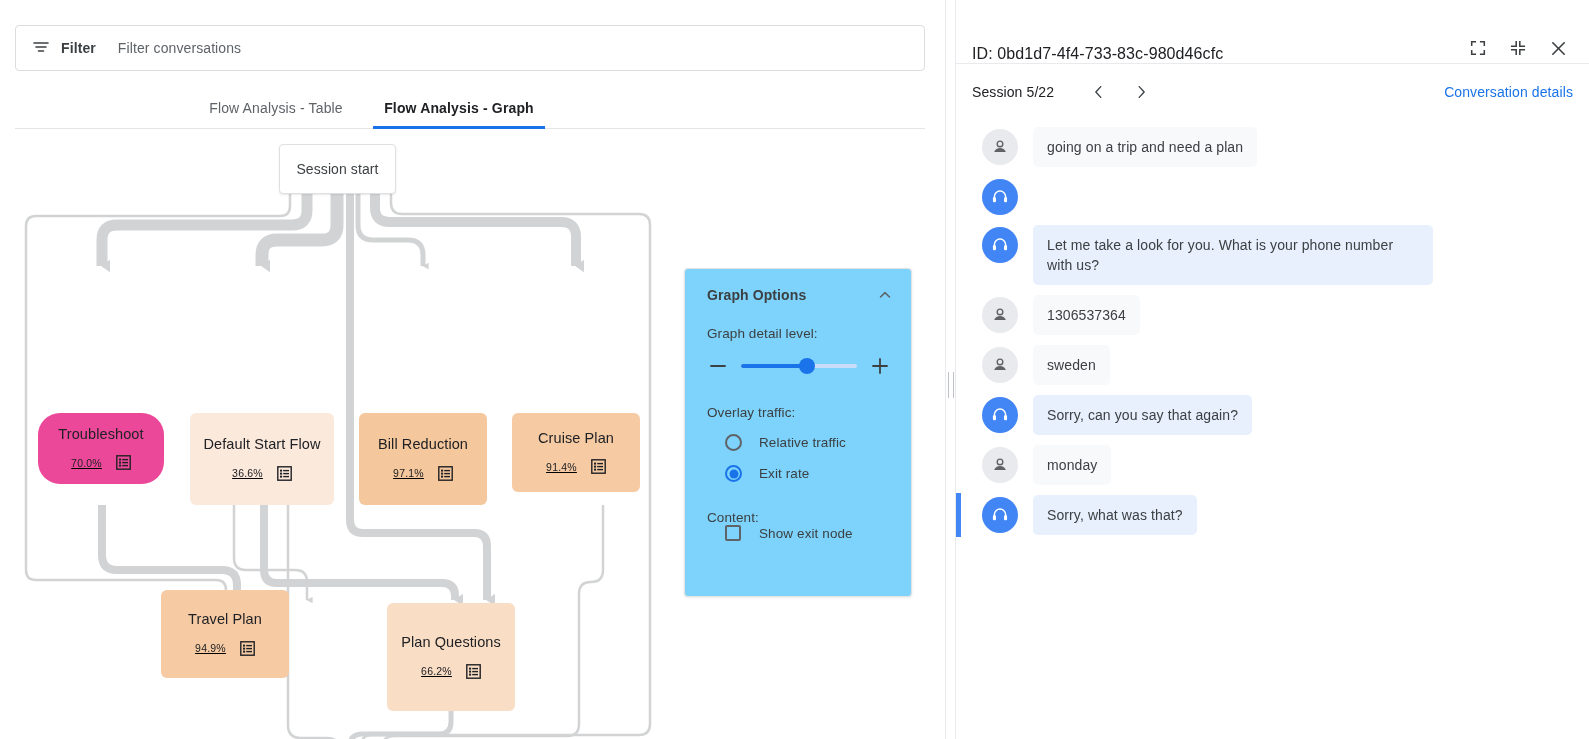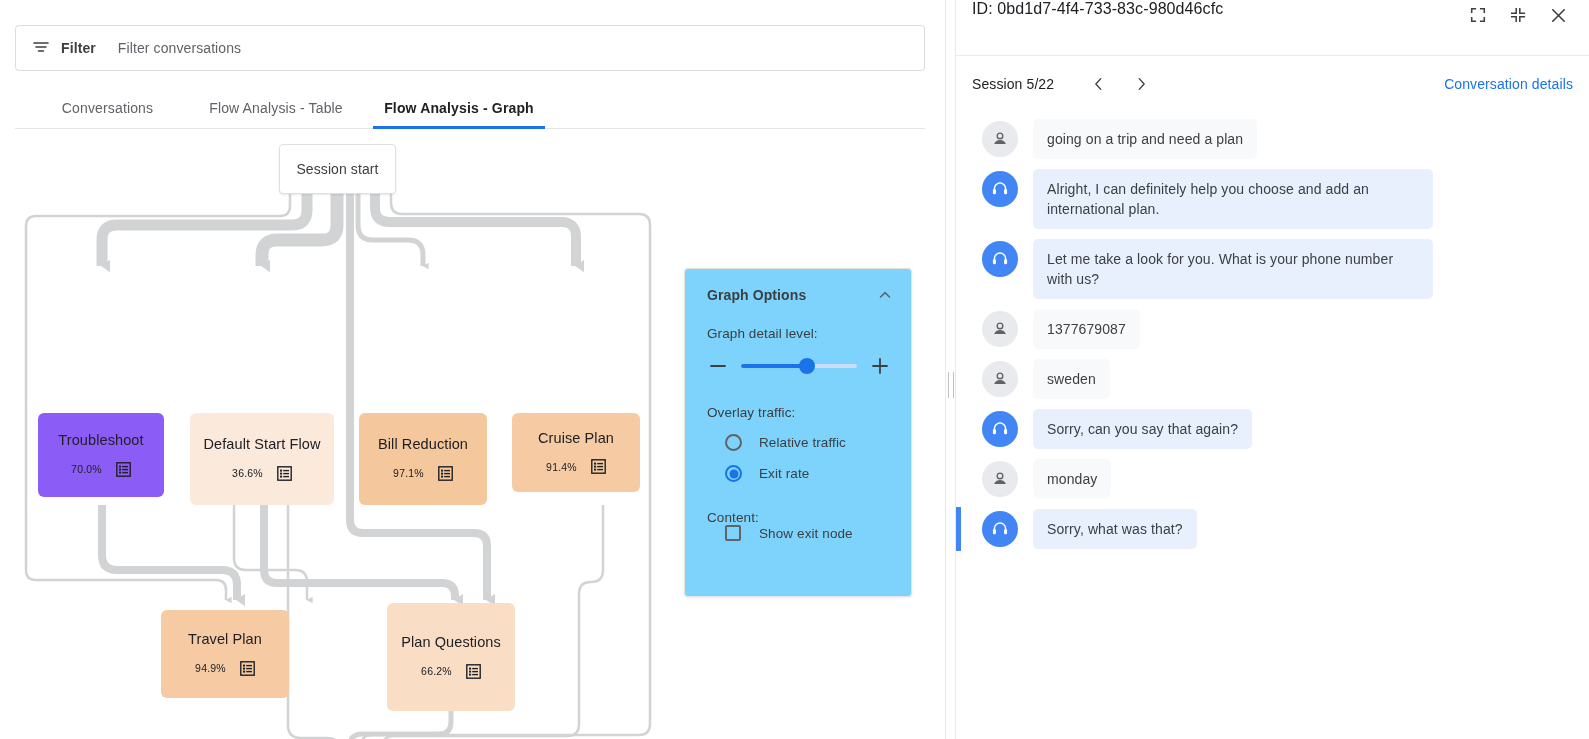--- a/index.html
+++ b/index.html
@@ -83,21 +83,21 @@
     border-radius: 6px;
     display: flex; flex-direction: column;
     align-items: center; justify-content: center;
     z-index: 4;
     cursor: pointer;
   }
   .node-title {
     font-size: 14.5px; color: #202124; letter-spacing: .1px;
     line-height: 1; margin-bottom: 14px;
   }
-  .node-meta { display: flex; align-items: center; justify-content: flex-start; gap: 14px; }
+  .node-meta { display: flex; align-items: center; justify-content: flex-start; gap: 14px; text-decoration: underline; }
   .node-pct { font-size: 10.5px; color: #202124; letter-spacing: .2px; }
   .list-icon { width: 15px; height: 15px; display: block; }
 
   
   .graph-options {
     position: absolute; left: 684px; top: 138px;
     width: 228px; height: 329px;
     background: #7dd3fc; border: 1px solid #e3e3e3; border-radius: 4px;
     box-shadow: 0 1px 3px rgba(60,64,67,.10);
     z-index: 8;
@@ -175,23 +175,23 @@
   }
   .splitter-grip i { display:block; width: 1px; height: 26px; background: #bdc1c6; }
 
   
   .right-pane {
     position: relative; width: 634px; height: 739px;
     background: #fff; border-left: 1px solid #e8eaed;
     overflow: hidden;
   }
   .rp-header {
-    position: relative; height: 56px;
+    position: relative; height: 64px;
     border-bottom: 1px solid #e8eaed;
-    display: flex; align-items: flex-start; padding: 0 16px 0 16px;
+    display: flex; align-items: flex-end; padding: 0 16px 0 16px;
   }
   .rp-id {
     font-size: 16px; color: #202124; letter-spacing: .1px; flex: 1;
     white-space: nowrap; overflow: hidden; text-overflow: ellipsis;
   }
   .rp-icon-btn {
     width: 30px; height: 30px; display: flex; align-items: center; justify-content: center;
     cursor: pointer; margin-left: 10px;
   }
   .rp-subheader {
@@ -247,21 +247,20 @@
           <line x1="2" y1="4" x2="16" y2="4" stroke="#3c4043" stroke-width="1.6" stroke-linecap="round"></line>
           <line x1="4" y1="8" x2="14" y2="8" stroke="#3c4043" stroke-width="1.6" stroke-linecap="round"></line>
           <line x1="6.5" y1="12" x2="11.5" y2="12" stroke="#3c4043" stroke-width="1.6" stroke-linecap="round"></line>
         </svg>
       </span>
       <span class="filter-label">Filter</span>
       <span class="filter-placeholder">Filter conversations</span>
     </div>
 
     <div class="tabs">
-      <div class="tab t0">Conversations</div>
       <div class="tab t1">Flow Analysis - Table</div>
       <div class="tab t2 active">Flow Analysis - Graph</div>
     </div>
 
     <div class="graph-canvas">
 
       <svg id="edge-svg">
         <defs>
           <marker id="ah" markerWidth="7" markerHeight="7" refX="3.2" refY="5.6" orient="auto" markerUnits="userSpaceOnUse">
             <path d="M0,0 L6.4,0 L3.2,6.2 Z" fill="#d2d3d4"></path>
@@ -303,21 +302,21 @@
           <path d="M603,375 L603,440 Q603,452 591,452 L591,452 Q579,452 579,464 L579,594 Q579,606 567,606 L394,606 Q382,606 382,618 L382,628" stroke-width="2.5" marker-end="url(#ah)"></path>
 
           <path d="M262,561 L262,596 Q262,608 274,608 L310,608 Q322,608 322,620 L322,628" stroke-width="0"></path>
 
           <path d="M451,561 L451,592 Q451,604 439,604 L362,604 Q350,604 350,616 L350,628" stroke-width="5" marker-end="url(#ah)"></path>
         </g>
       </svg>
 
       <div class="session-start">Session start</div>
 
-      <div class="node" style="left: 38px; top: 283px; width: 126px; height: 84px; background: #8b5cf6;">
+      <div class="node" style="left: 38px; top: 283px; width: 126px; height: 71px; background: #ec4899; border-radius: 22px;">
         <span class="node-title">Troubleshoot</span>
         <span class="node-meta">
           <span class="node-pct">70.0%</span>
           <span class="list-icon">
             <svg viewBox="0 0 15 15" width="15" height="15">
               <rect x="0.8" y="0.8" width="13.4" height="13.4" fill="none" stroke="#202124" stroke-width="1.4"></rect>
               <rect x="3" y="3.6" width="2.1" height="2" fill="#202124"></rect>
               <rect x="6.2" y="3.9" width="5.8" height="1.4" fill="#202124"></rect>
               <rect x="3" y="6.6" width="2.1" height="2" fill="#202124"></rect>
               <rect x="6.2" y="6.9" width="5.8" height="1.4" fill="#202124"></rect>
@@ -375,21 +374,21 @@
               <rect x="6.2" y="3.9" width="5.8" height="1.4" fill="#202124"></rect>
               <rect x="3" y="6.6" width="2.1" height="2" fill="#202124"></rect>
               <rect x="6.2" y="6.9" width="5.8" height="1.4" fill="#202124"></rect>
               <rect x="3" y="9.6" width="2.1" height="2" fill="#202124"></rect>
               <rect x="6.2" y="9.9" width="5.8" height="1.4" fill="#202124"></rect>
             </svg>
           </span>
         </span>
       </div>
 
-      <div class="node" style="left: 161px; top: 480px; width: 128px; height: 88px; background: rgb(246, 203, 164);">
+      <div class="node" style="left: 161px; top: 460px; width: 128px; height: 88px; background: rgb(246, 203, 164);">
         <span class="node-title">Travel Plan</span>
         <span class="node-meta">
           <span class="node-pct">94.9%</span>
           <span class="list-icon">
             <svg viewBox="0 0 15 15" width="15" height="15">
               <rect x="0.8" y="0.8" width="13.4" height="13.4" fill="none" stroke="#202124" stroke-width="1.4"></rect>
               <rect x="3" y="3.6" width="2.1" height="2" fill="#202124"></rect>
               <rect x="6.2" y="3.9" width="5.8" height="1.4" fill="#202124"></rect>
               <rect x="3" y="6.6" width="2.1" height="2" fill="#202124"></rect>
               <rect x="6.2" y="6.9" width="5.8" height="1.4" fill="#202124"></rect>
@@ -538,42 +537,41 @@
       </div>
 
       <div class="msg">
         <span class="avatar agent">
           <svg viewBox="0 0 22 22" width="20" height="20">
             <path d="M4.8,12.4 L4.8,10.6 C4.8,7.2 7.6,4.5 11,4.5 C14.4,4.5 17.2,7.2 17.2,10.6 L17.2,12.4" fill="none" stroke="#fff" stroke-width="1.7" stroke-linecap="round"></path>
             <rect x="3.2" y="11.3" width="3.4" height="5.4" rx="1.3" fill="#fff"></rect>
             <rect x="15.4" y="11.3" width="3.4" height="5.4" rx="1.3" fill="#fff"></rect>
           </svg>
         </span>
-        <span class="bubble agent">Alright, I can definitely help you choose and add an international plan.</span>
       </div>
 
       <div class="msg">
         <span class="avatar agent">
           <svg viewBox="0 0 22 22" width="20" height="20">
             <path d="M4.8,12.4 L4.8,10.6 C4.8,7.2 7.6,4.5 11,4.5 C14.4,4.5 17.2,7.2 17.2,10.6 L17.2,12.4" fill="none" stroke="#fff" stroke-width="1.7" stroke-linecap="round"></path>
             <rect x="3.2" y="11.3" width="3.4" height="5.4" rx="1.3" fill="#fff"></rect>
             <rect x="15.4" y="11.3" width="3.4" height="5.4" rx="1.3" fill="#fff"></rect>
           </svg>
         </span>
         <span class="bubble agent">Let me take a look for you. What is your phone number with us?</span>
       </div>
 
       <div class="msg">
         <span class="avatar user">
           <svg viewBox="0 0 22 22" width="20" height="20">
             <circle cx="11" cy="7.6" r="3.1" fill="none" stroke="#5f6368" stroke-width="1.5"></circle>
             <path d="M4.6,16.4 C5.6,13.4 8.1,12 11,12 C13.9,12 16.4,13.4 17.4,16.4 Z" fill="#5f6368"></path>
           </svg>
         </span>
-        <span class="bubble user">1377679087</span>
+        <span class="bubble user">1306537364</span>
       </div>
 
       <div class="msg">
         <span class="avatar user">
           <svg viewBox="0 0 22 22" width="20" height="20">
             <circle cx="11" cy="7.6" r="3.1" fill="none" stroke="#5f6368" stroke-width="1.5"></circle>
             <path d="M4.6,16.4 C5.6,13.4 8.1,12 11,12 C13.9,12 16.4,13.4 17.4,16.4 Z" fill="#5f6368"></path>
           </svg>
         </span>
         <span class="bubble user">sweden</span>

